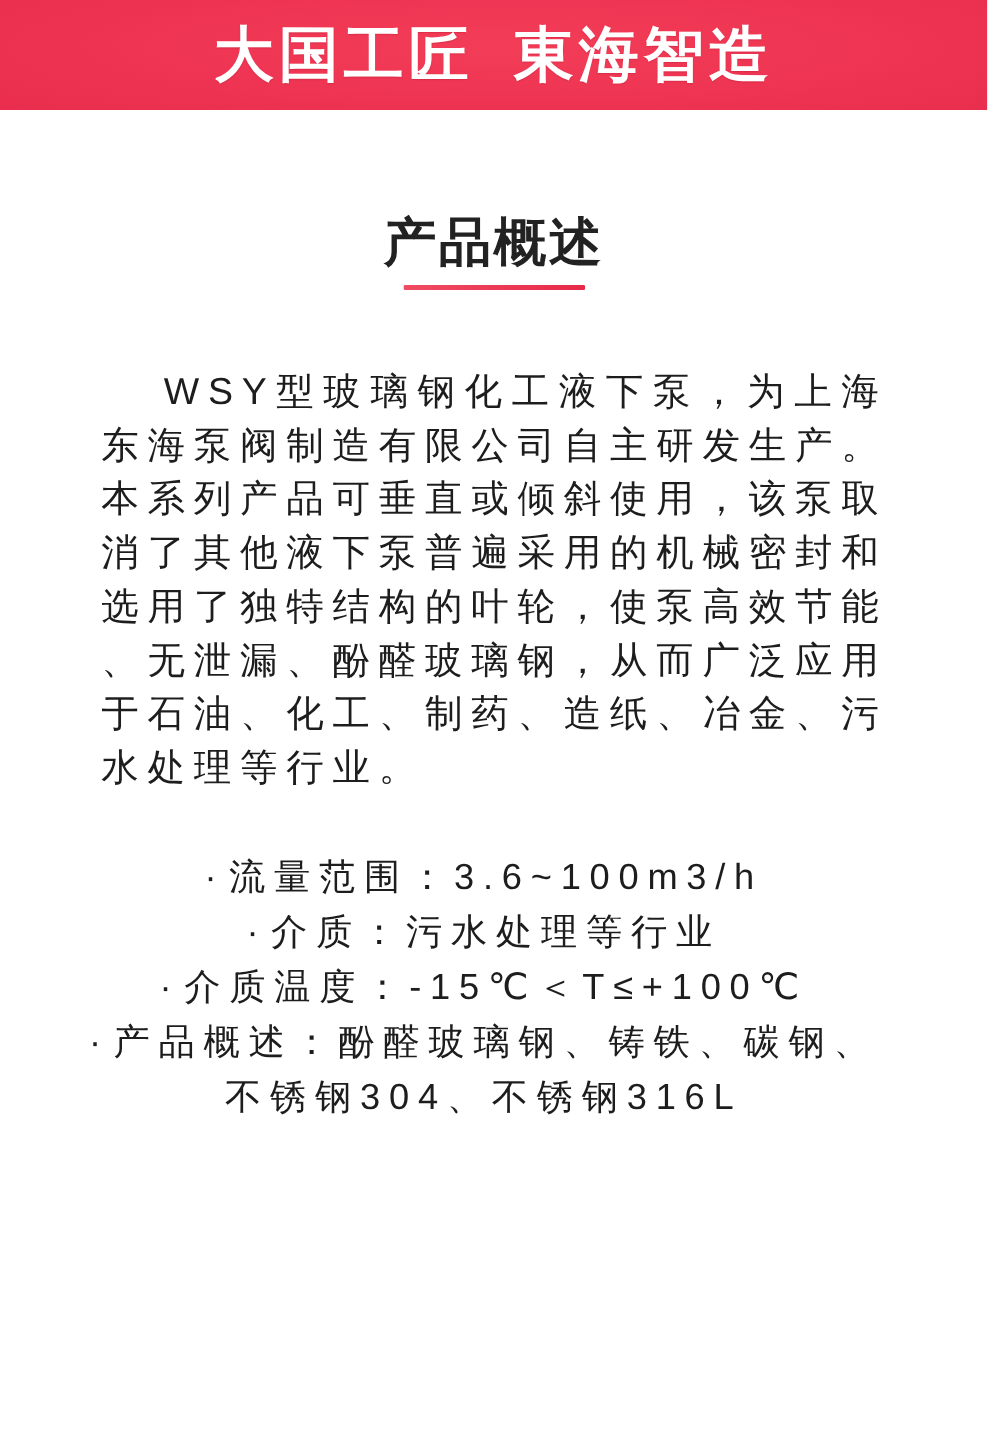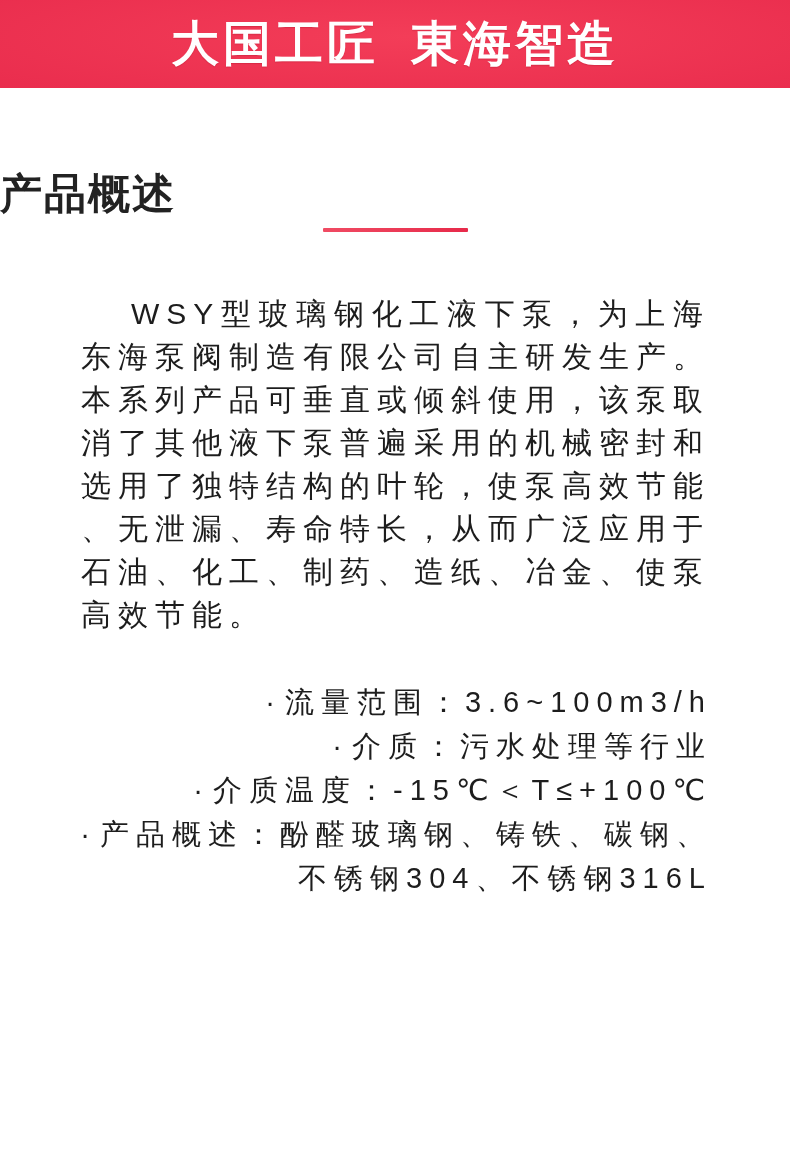--- a/index.html
+++ b/index.html
@@ -27,21 +27,21 @@
   }
   .banner-title {
     color: #ffffff;
     font-size: 48px;
     font-weight: bold;
     letter-spacing: 4px;
     white-space: pre;
     text-shadow: 0 1px 1px rgba(150,10,30,0.25);
   }
   
-  .section-head { text-align: left; }
+  .section-head { text-align: center; }
   .section-head.first { margin-top: 85px; }
   .section-head.second { margin-top: 102px; }
   .section-title {
     margin: 0;
     font-size: 42px;
     line-height: 42px;
     font-weight: bold;
     color: #222222;
     letter-spacing: 2px;
   }
@@ -65,21 +65,21 @@
   }
   
   .spec-list {
     margin: 44px 78px 0 62px;
   }
   .spec-item {
     font-size: 29px;
     line-height: 44px;
     letter-spacing: 7px;
     color: #1d1d1d;
-    text-align: right;
+    text-align: center;
     line-break: anywhere;
   }
   .bullet {
     display: inline-block;
     margin-right: 10px;
     color: #1d1d1d;
     letter-spacing: 0;
   }
 </style>
 </head>
@@ -89,21 +89,21 @@
 
   <div class="banner">
     <div class="banner-title">大国工匠  東海智造</div>
   </div>
 
   <div class="section-head first">
     <h2 class="section-title">产品概述</h2>
     <div class="title-underline"></div>
   </div>
 
-  <p class="overview-paragraph">WSY型玻璃钢化工液下泵，为上海东海泵阀制造有限公司自主研发生产。本系列产品可垂直或倾斜使用，该泵取消了其他液下泵普遍采用的机械密封和选用了独特结构的叶轮，使泵高效节能、无泄漏、寿命特长，从而广泛应用于石油、化工、制药、造纸、冶金、使泵高效节能。</p>
+  <p class="overview-paragraph">WSY型玻璃钢化工液下泵，为上海东海泵阀制造有限公司自主研发生产。本系列产品可垂直或倾斜使用，该泵取消了其他液下泵普遍采用的机械密封和选用了独特结构的叶轮，使泵高效节能、无泄漏、酚醛玻璃钢，从而广泛应用于石油、化工、制药、造纸、冶金、污水处理等行业。</p>
 
 
   <div class="spec-list">
     <div class="spec-item"><span class="bullet">·</span><span>流量范围：3.6~100m3/h</span></div>
     <div class="spec-item"><span class="bullet">·</span><span>介质：污水处理等行业</span></div>
     <div class="spec-item"><span class="bullet">·</span><span>介质温度：-15℃＜T≤+100℃</span></div>
     <div class="spec-item"><span class="bullet">·</span><span>产品概述：酚醛玻璃钢、铸铁、碳钢、不锈钢304、不锈钢316L</span></div>
   </div>
 
 </div>

